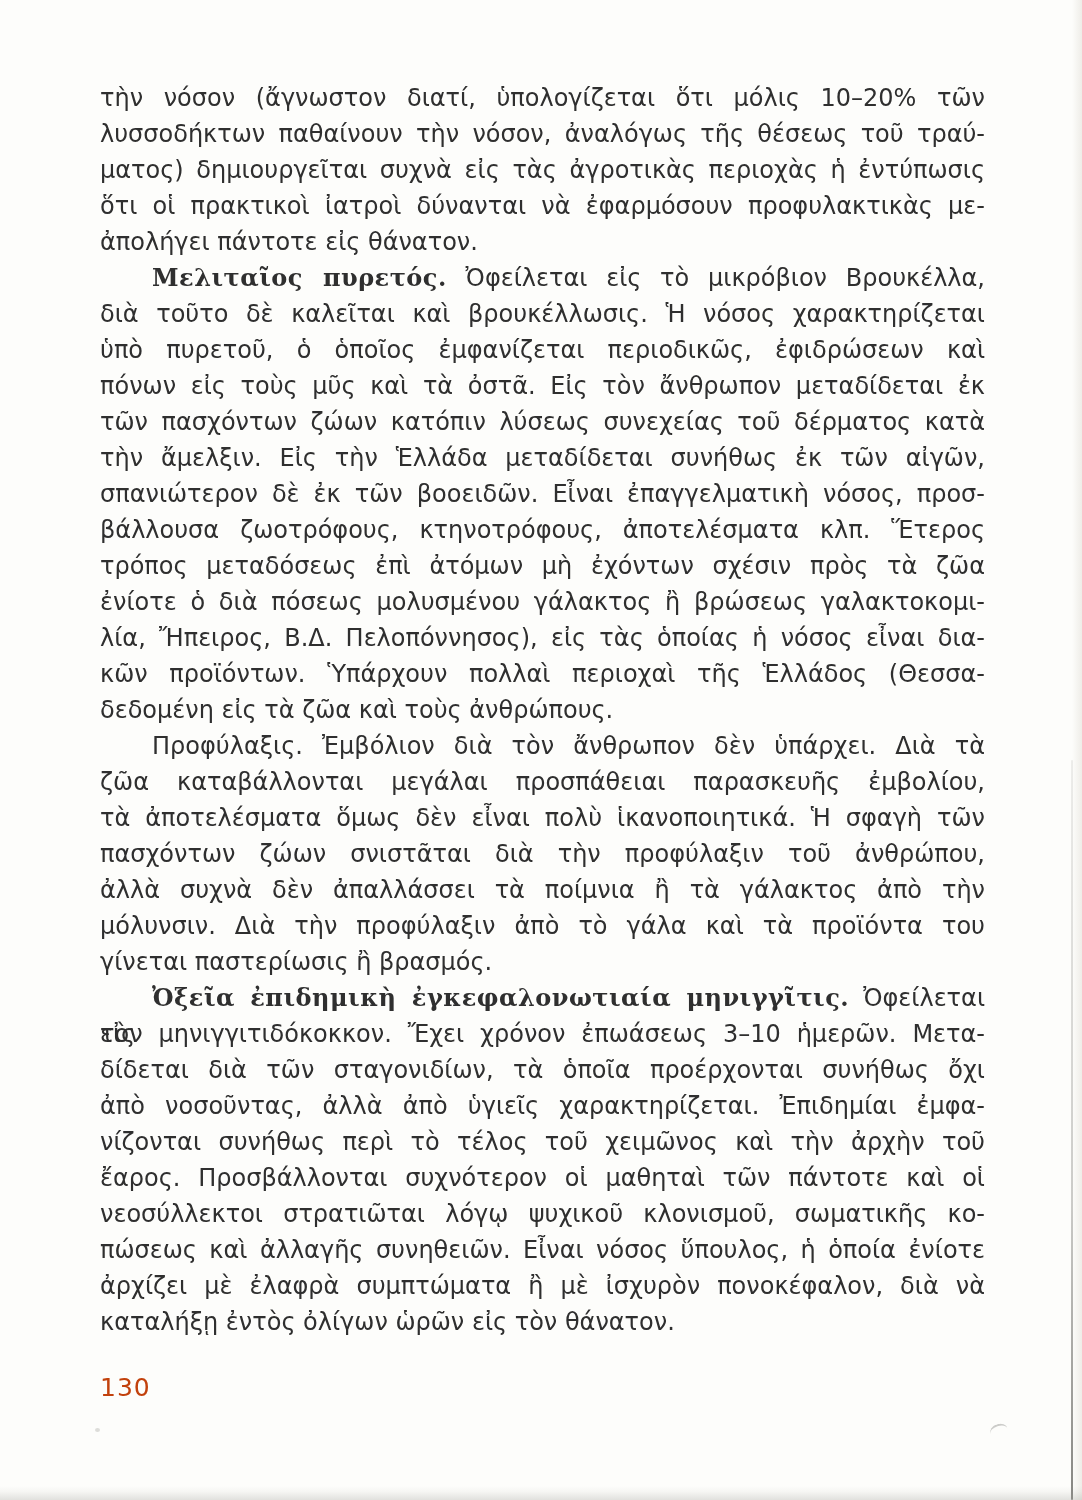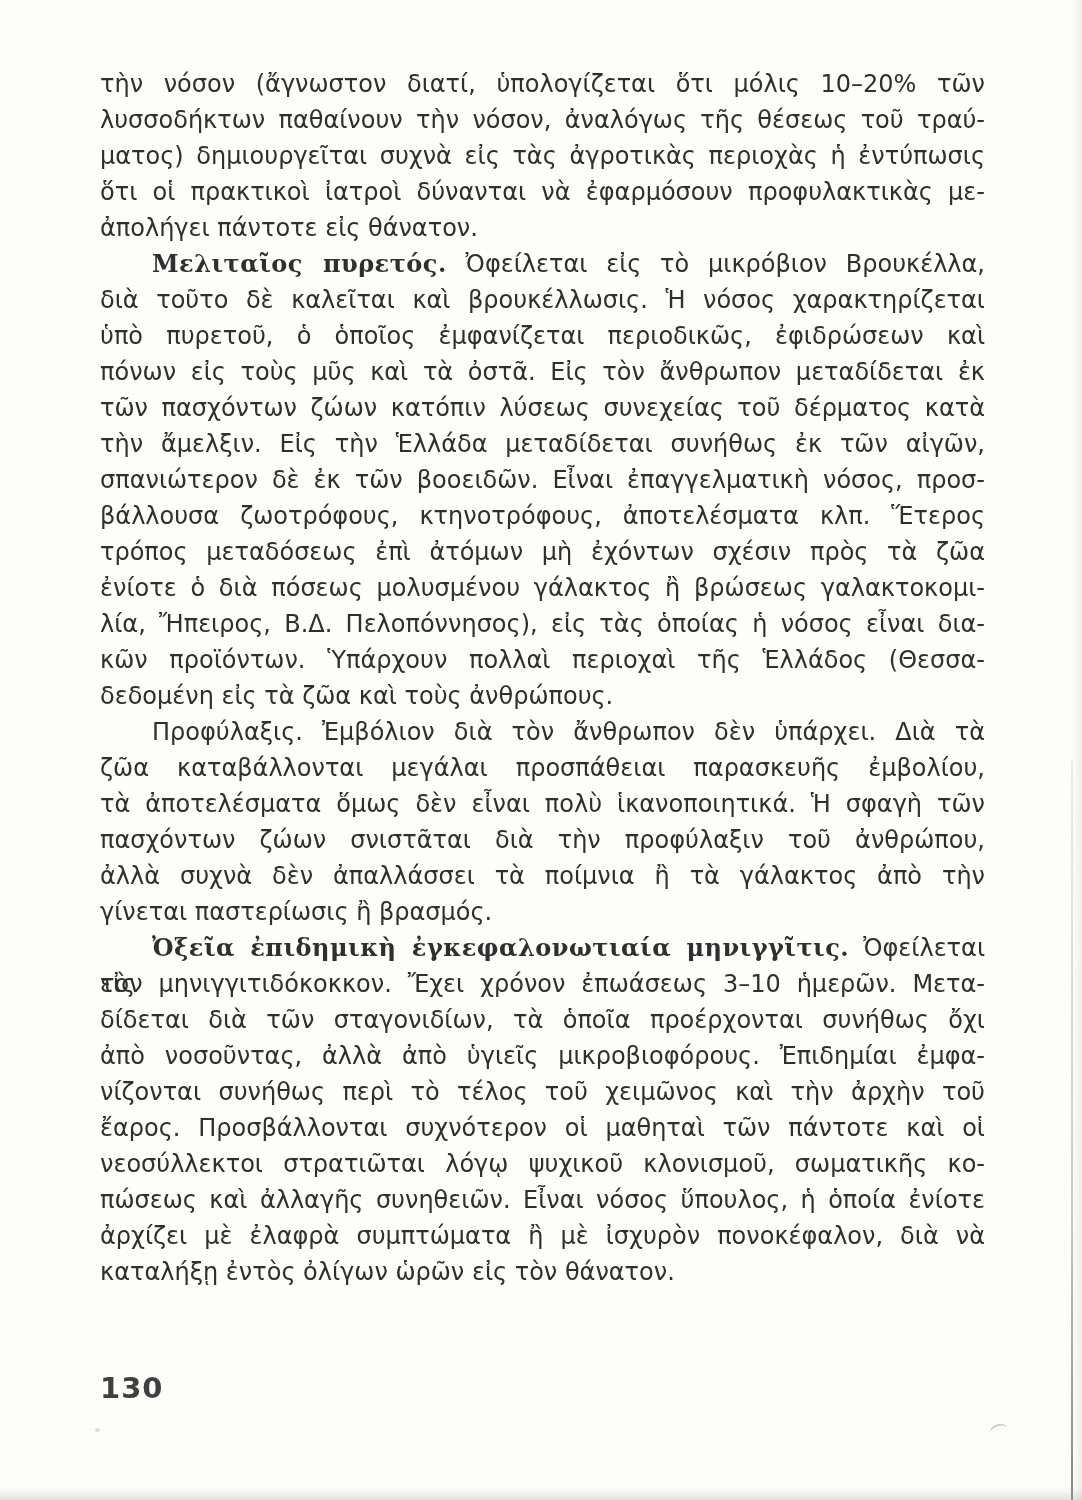--- a/index.html
+++ b/index.html
@@ -4,21 +4,21 @@
 <style>
   html,body{margin:0;padding:0;}
   body{
     width:1082px;height:1500px;position:relative;overflow:hidden;
     background:#fdfdfb;
     font-family:"DejaVu Sans",sans-serif;
     color:#2f2f2f;
   }
   .page{position:absolute;inset:0;}
   .text-block{
-    position:absolute;left:100px;top:66px;width:885px;
+    position:absolute;left:100px;top:80px;width:885px;
   }
   .paragraph{margin:0;padding:0;}
   .line{
     height:36px;line-height:36px;font-size:24px;
     white-space:normal;
     text-align:justify;
     text-align-last:justify;
     -moz-text-align-last:justify;
   }
   .line.last{
@@ -26,23 +26,22 @@
     -moz-text-align-last:left;
   }
   .line.indent{text-indent:52px;}
   .lead{
     font-weight:bold;
     font-family:"DejaVu Serif",serif;
     letter-spacing:0.5px;
   }
   .page-number{
     position:absolute;left:100px;top:1368px;
-    font-size:29px;line-height:40px;color:#404040;
+    font-size:25px;line-height:40px;color:#c2410c;
     letter-spacing:1px;
-    font-weight:bold;
   }
   
   .edge-right-tint{
     position:absolute;top:0;right:0;width:10px;height:100%;
     background:linear-gradient(to right, rgba(0,0,0,0), rgba(205,200,188,0.30));
   }
   .edge-right-line{
     position:absolute;left:1071px;top:760px;width:2px;height:740px;
     background:linear-gradient(to bottom, rgba(120,120,115,0.12), rgba(110,110,105,0.35) 60%, rgba(70,70,65,0.65));
     border-radius:1px;
@@ -88,27 +87,28 @@
         <div class="line">λία, Ἤπειρος, Β.Δ. Πελοπόννησος), εἰς τὰς ὁποίας ἡ νόσος εἶναι δια-</div>
         <div class="line">κῶν προϊόντων. Ὑπάρχουν πολλαὶ περιοχαὶ τῆς Ἑλλάδος (Θεσσα-</div>
         <div class="line last">δεδομένη εἰς τὰ ζῶα καὶ τοὺς ἀνθρώπους.</div>
       </div>
       <div class="paragraph">
         <div class="line indent">Προφύλαξις. Ἐμβόλιον διὰ τὸν ἄνθρωπον δὲν ὑπάρχει. Διὰ τὰ</div>
         <div class="line">ζῶα καταβάλλονται μεγάλαι προσπάθειαι παρασκευῆς ἐμβολίου,</div>
         <div class="line">τὰ ἀποτελέσματα ὅμως δὲν εἶναι πολὺ ἱκανοποιητικά. Ἡ σφαγὴ τῶν</div>
         <div class="line">πασχόντων ζώων σνιστᾶται διὰ τὴν προφύλαξιν τοῦ ἀνθρώπου,</div>
         <div class="line">ἀλλὰ συχνὰ δὲν ἀπαλλάσσει τὰ ποίμνια ἢ τὰ γάλακτος ἀπὸ τὴν</div>
+        <div class="line">μόλυνσιν. Διὰ τὴν προφύλαξιν ἀπὸ τὸ γάλα καὶ τὰ προϊόντα του</div>
         <div class="line last">γίνεται παστερίωσις ἢ βρασμός.</div>
       </div>
       <div class="paragraph">
         <div class="line indent"><span class="lead">Ὀξεῖα ἐπιδημικὴ ἐγκεφαλονωτιαία μηνιγγῖτις.</span> Ὀφείλεται εἰς</div>
         <div class="line">τὸν μηνιγγιτιδόκοκκον. Ἔχει χρόνον ἐπωάσεως 3–10 ἡμερῶν. Μετα-</div>
         <div class="line">δίδεται διὰ τῶν σταγονιδίων, τὰ ὁποῖα προέρχονται συνήθως ὄχι</div>
-        <div class="line">ἀπὸ νοσοῦντας, ἀλλὰ ἀπὸ ὑγιεῖς μικροβιοφόρους. Ἐπιδημίαι ἐμφα-</div>
+        <div class="line">ἀπὸ νοσοῦντας, ἀλλὰ ἀπὸ ὑγιεῖς χαρακτηρίζεται. Ἐπιδημίαι ἐμφα-</div>
         <div class="line">νίζονται συνήθως περὶ τὸ τέλος τοῦ χειμῶνος καὶ τὴν ἀρχὴν τοῦ</div>
         <div class="line">ἔαρος. Προσβάλλονται συχνότερον οἱ μαθηταὶ τῶν πάντοτε καὶ οἱ</div>
         <div class="line">νεοσύλλεκτοι στρατιῶται λόγῳ ψυχικοῦ κλονισμοῦ, σωματικῆς κο-</div>
         <div class="line">πώσεως καὶ ἀλλαγῆς συνηθειῶν. Εἶναι νόσος ὕπουλος, ἡ ὁποία ἐνίοτε</div>
         <div class="line">ἀρχίζει μὲ ἐλαφρὰ συμπτώματα ἢ μὲ ἰσχυρὸν πονοκέφαλον, διὰ νὰ</div>
         <div class="line last">καταλήξῃ ἐντὸς ὀλίγων ὡρῶν εἰς τὸν θάνατον.</div>
       </div>
     </div>
   <div class="page-number">130</div>
   <div class="edge-right-tint"></div>

